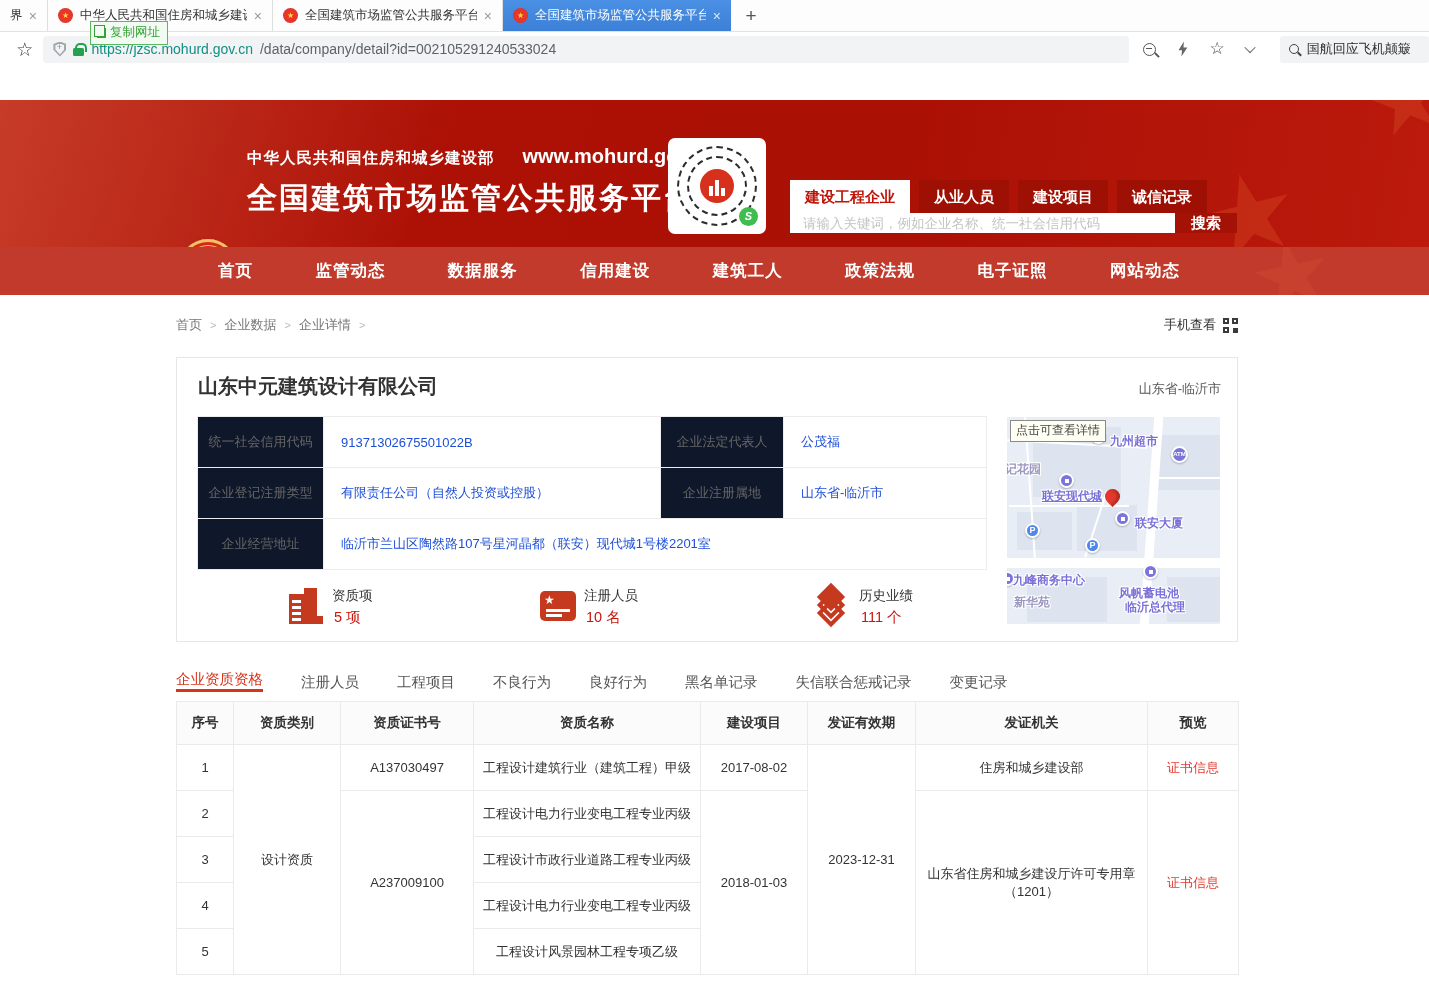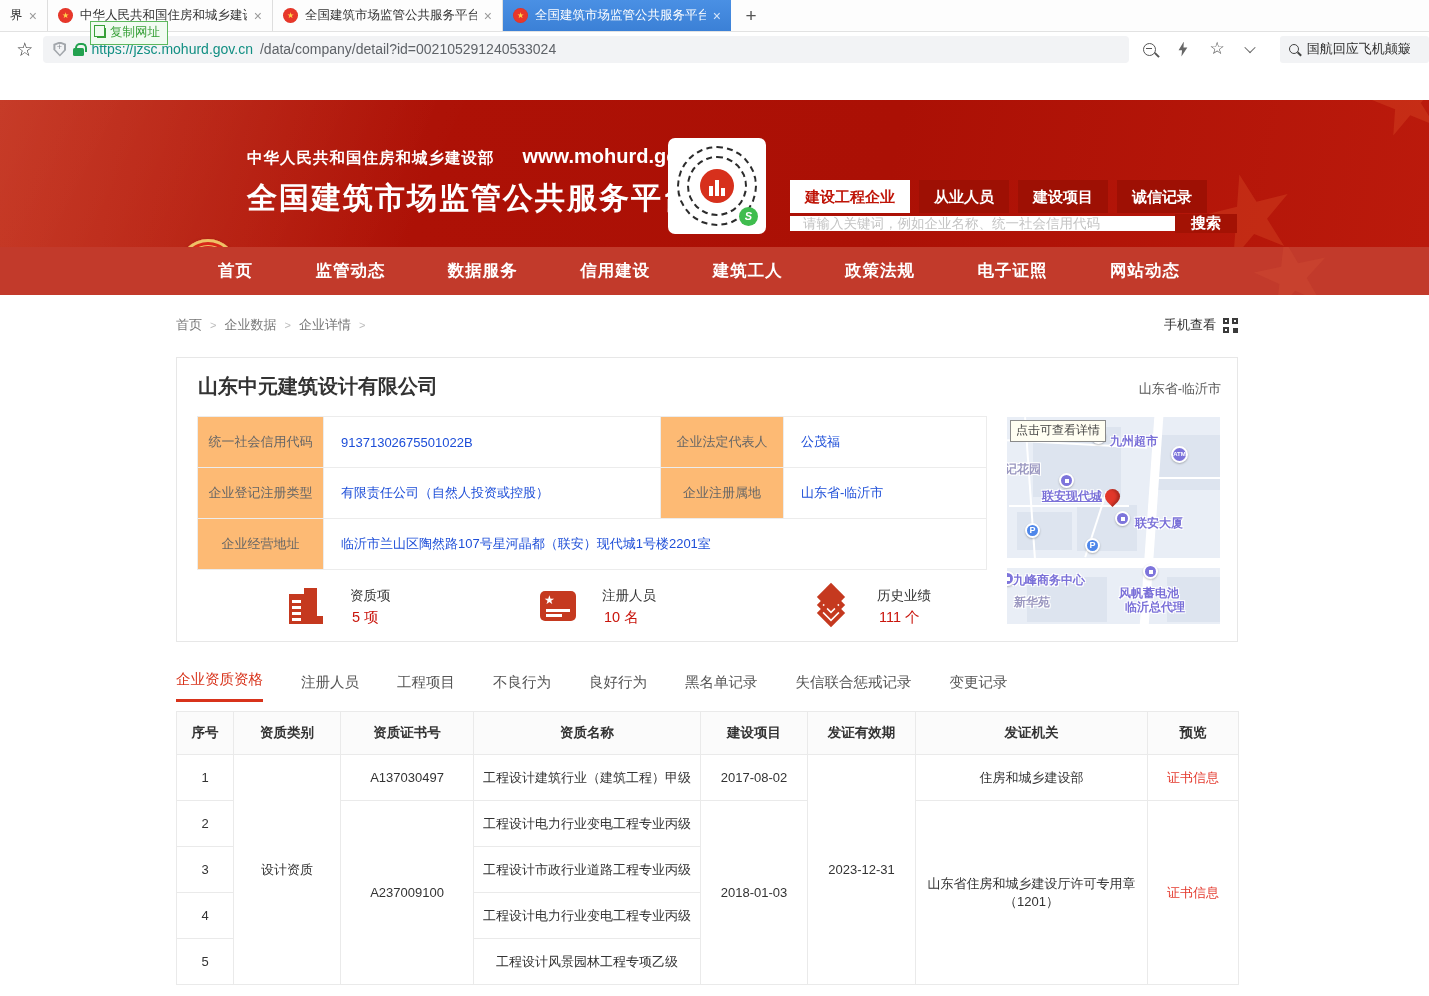--- a/index.html
+++ b/index.html
@@ -65,21 +65,21 @@
   .qr-r2 { left:19px; top:18px; width:60px; height:60px; border-width:2.5px; }
   .qr-center { position:absolute; left:32px; top:31px; width:34px; height:34px; border-radius:50%; background:#d7301c; display:flex; align-items:flex-end; justify-content:center; padding-bottom:7px; gap:2px; }
   .qr-center i { display:block; width:4px; background:#fff; }
   .qr-b1 { height:10px; } .qr-b2 { height:16px; } .qr-b3 { height:8px; }
   .qr-wx { position:absolute; right:8px; bottom:8px; width:19px; height:19px; border-radius:50%; background:#3fbd4e; color:#fff; font-size:11px; font-weight:bold; font-style:italic; text-align:center; line-height:19px; }
 
   .searchbox { position:absolute; left:790px; top:37px; width:447px;margin-top:43px; }
   .stabs { display:flex; gap:9px; height:33px; }
   .stab { padding:0 15px; line-height:33px; font-size:15px; font-weight:bold; color:#fff; background:#9e1004; }
   .stab-active { background:#fff; color:#bf1407; }
-  .srow { display:flex; height:20px;align-items:center; }
+  .srow { display:flex; height:20px; }
   .srow input { flex:1; border:none; outline:none; background:#fff; font-size:13.5px; padding:0 13px; color:#333; font-family:inherit; }
   .srow input::placeholder { color:#c4c4c4; }
   .srow button { width:62px; border:none; background:#a31204; color:#fff; font-size:15px; font-weight:bold; font-family:inherit; }
 
   
   .nav { height:48px; background:#c23a2b; position:relative; overflow:hidden; }
   .nav:before { content:"★"; position:absolute; right:95px; top:-28px; font-size:95px; color:rgba(230,100,60,.18); transform:rotate(-12deg); }
   .nav-inner { margin-left:218px; width:962px; height:48px; display:flex; justify-content:space-between; align-items:center; }
   .nav-item { color:#fff; font-size:16.5px; font-weight:bold; letter-spacing:1px; }
 
@@ -92,26 +92,26 @@
   .qr-mini i { position:absolute; border:2px solid #3a3a3a; width:6px; height:6px; }
   .qm1 { left:0; top:0; } .qm2 { right:0; top:0; } .qm3 { left:0; bottom:0; }
   .qr-mini b { position:absolute; right:0; bottom:0; width:5px; height:5px; background:#3a3a3a; }
 
   
   .panel { position:relative; margin:22px 0 0 176px; width:1062px; height:285px; border:1px solid #e7e7e7; background:#fff; }
   .company-title { position:absolute; left:21px; top:15px; font-size:20px; font-weight:bold; color:#333; }
   .company-region { position:absolute; right:16px; top:22px; font-size:13px; color:#555; }
   .info-table { position:absolute; left:20px; top:58px; border-collapse:collapse; table-layout:fixed; }
   .info-table td { border:1px solid #ececec; height:51px; font-size:13px; }
-  .info-table .lbl { background:#fdba74; color:#666; text-align:center; width:126px; }
+  .info-table .lbl { background:#0f172a; color:#666; text-align:center; width:126px; }
   .info-table .lbl2 { width:123px; }
   .info-table .val { color:#1d4ed8; padding-left:17px; width:337px; }
   .info-table .val2 { width:203px; }
   .stats { position:absolute; left:0; top:228px; width:1005px; height:44px; }
-  .stat { position:absolute; display:flex; gap:26px; }
+  .stat { position:absolute; display:flex; gap:8px; }
   .stat-1 { left:107px; } .stat-2 { left:363px; } .stat-3 { left:634px; }
   .stat-txt { display:flex; flex-direction:column; gap:3px; padding-top:1px; }
   .stat-label { font-size:13.5px; color:#333; }
   .stat-value { font-size:14.5px; color:#c9150c; padding-left:2px; }
   
   .ic-build { width:40px; height:40px; position:relative; }
   .ic-build .tw1 { position:absolute; left:5px; top:8px; width:15px; height:30px; border:3px solid #c5391f; background:repeating-linear-gradient(180deg,#c5391f 0 3px,#fff 3px 6px); }
   .ic-build .tw2 { position:absolute; left:20px; top:2px; width:13px; height:36px; background:#c5391f; }
   .ic-build .tw3 { position:absolute; left:33px; top:30px; width:6px; height:8px; background:#c5391f; }
   .ic-cert { width:36px; height:30px; margin-top:5px; background:#c5391f; border-radius:5px; position:relative; }
@@ -155,21 +155,21 @@
   .lb3 { left:35px; top:71px;text-decoration:underline; } .mk3 { left:52px; top:56px; }
   .pin { position:absolute; left:98px; top:72px; width:15px; height:15px; background:#e2372a; border-radius:50% 50% 50% 0; transform:rotate(-45deg); box-shadow:inset -2px -2px 3px rgba(0,0,0,.25); z-index:5; }
   .lb4 { left:128px; top:98px; } .mk4 { left:108px; top:94px; }
   .mkp1 { left:18px; top:106px; } .mkp2 { left:78px; top:121px; }
   .lb5 { left:6px; top:155px; } .mk5 { left:-7px; top:154px; }
   .lb6 { left:112px; top:168px; text-align:center; } .lb7 { left:118px; top:182px; } .mk6 { left:136px; top:147px; }
   .lb8 { left:7px; top:177px; }
 
   
   .dtabs { margin:28px 0 0 176px; display:flex; gap:38px; font-size:14.5px; color:#555; align-items:flex-end; }
-  .dtab { padding-bottom:10px; }
+  .dtab { }
   .dtab-active { color:#d8331b; border-bottom:3px solid #d8331b; }
 
   
   .qtable { margin:9px 0 0 176px; width:1062px; border-collapse:collapse; table-layout:fixed; font-size:13px; color:#333; text-align:center; }
   .qtable th { border:1px solid #eaeaea; height:43px; font-size:13.5px; background:#fbfbfb; font-weight:bold; }
   .qtable td { border:1px solid #eaeaea; height:46px; padding:2px 6px; }
   .qtable .link { color:#e43a2e; }
 </style>
 </head>
 <body>

